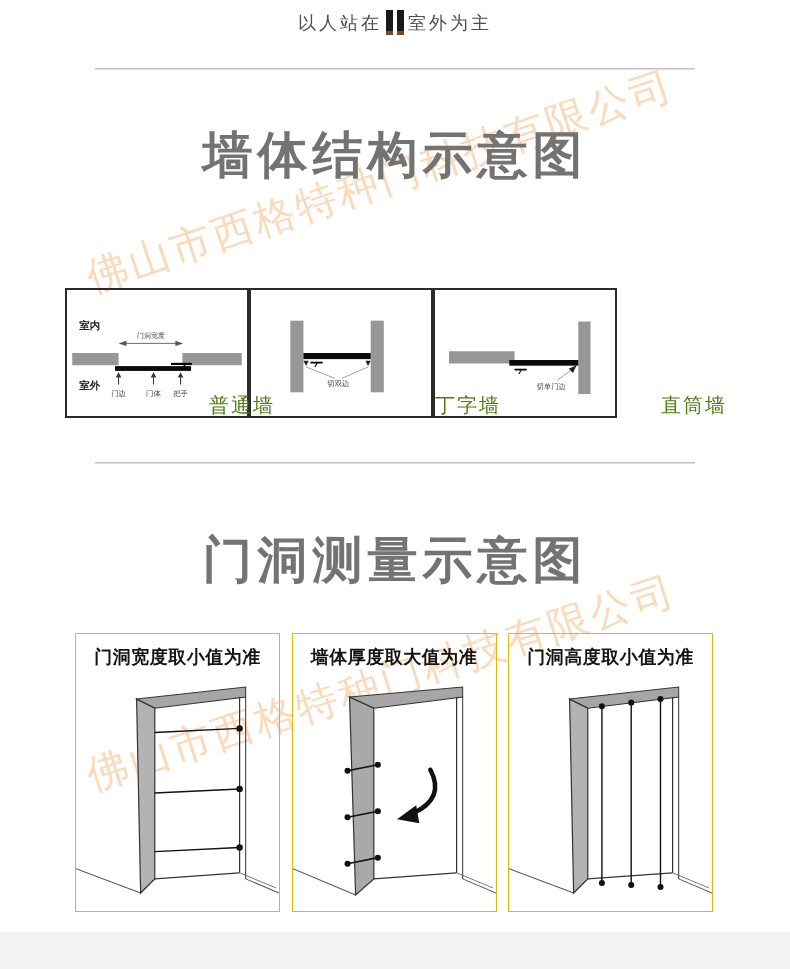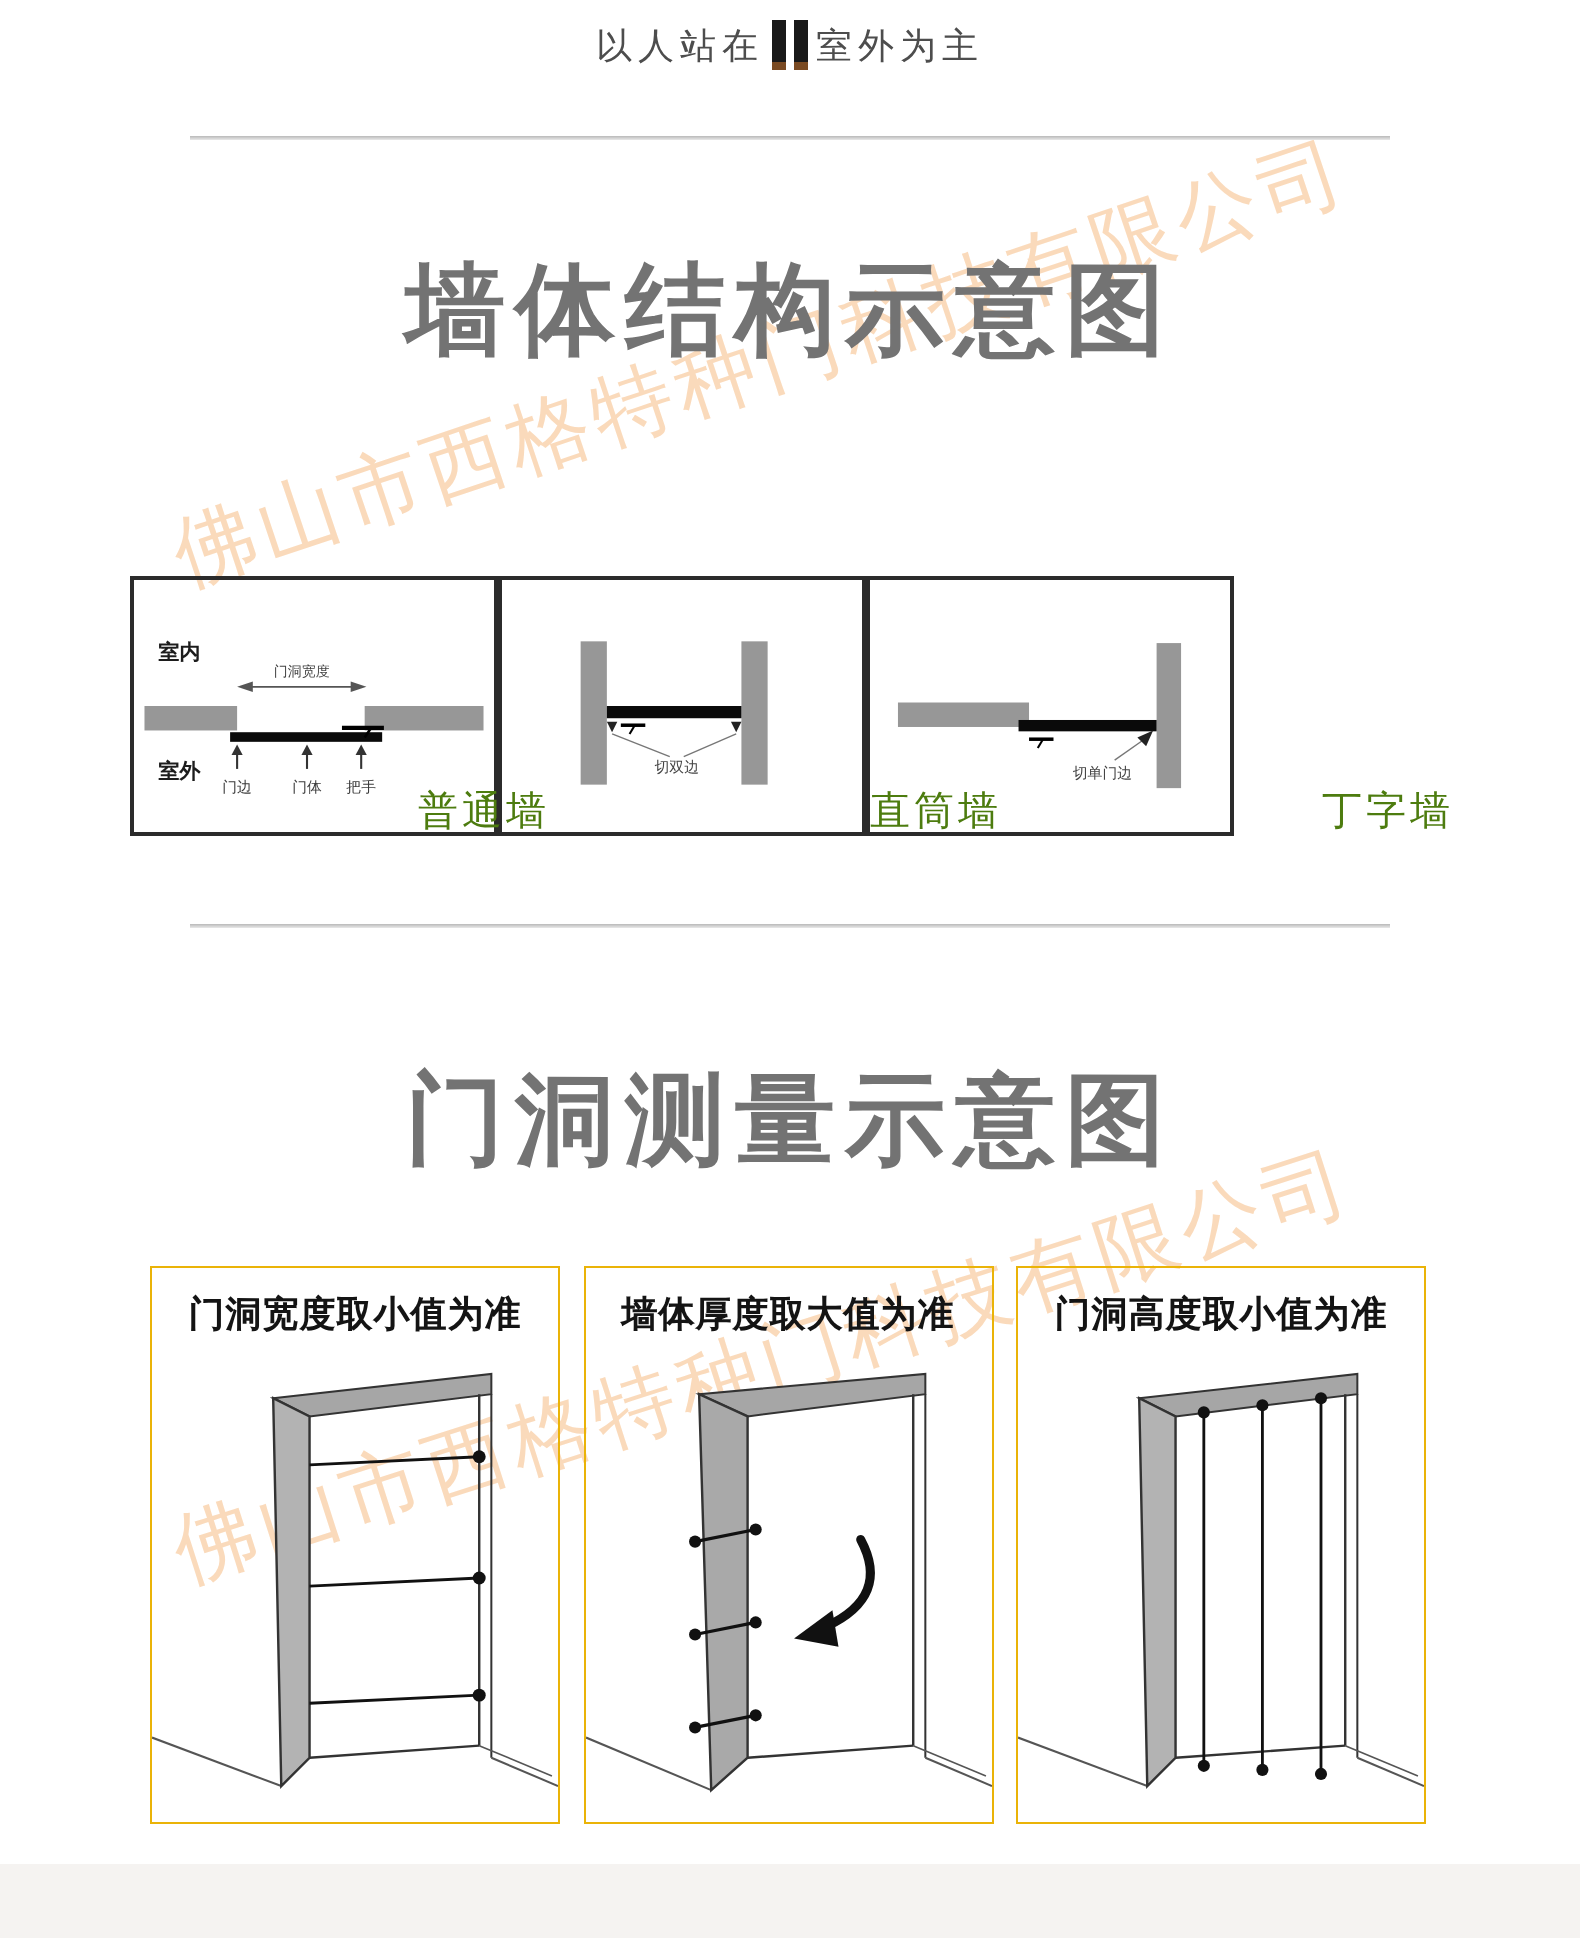--- a/index.html
+++ b/index.html
@@ -122,22 +122,22 @@
           <line x1="99" y1="82" x2="96" y2="87" stroke="#000" stroke-width="1.2"></line>
           <line x1="140" y1="94" x2="157" y2="82" stroke="#777" stroke-width="0.8"></line>
           <polygon points="162,77 153,81 158,86" fill="#222"></polygon>
           <text x="133" y="104" font-size="8.5" text-anchor="middle" fill="#444">切单门边</text>
         </svg>
       </div>
     </div>
 
     <div class="row1-caps">
       <div class="cap">普通墙</div>
+      <div class="cap">丁字墙</div>
       <div class="cap">直筒墙</div>
-      <div class="cap">丁字墙</div>
     </div>
 
     <div class="divider div2"></div>
 
     <div class="sec-title t2">门洞测量示意图</div>
 
     <div class="row2">
 
       <div class="meas-panel">
         <div class="meas-title">门洞宽度取小值为准</div>

